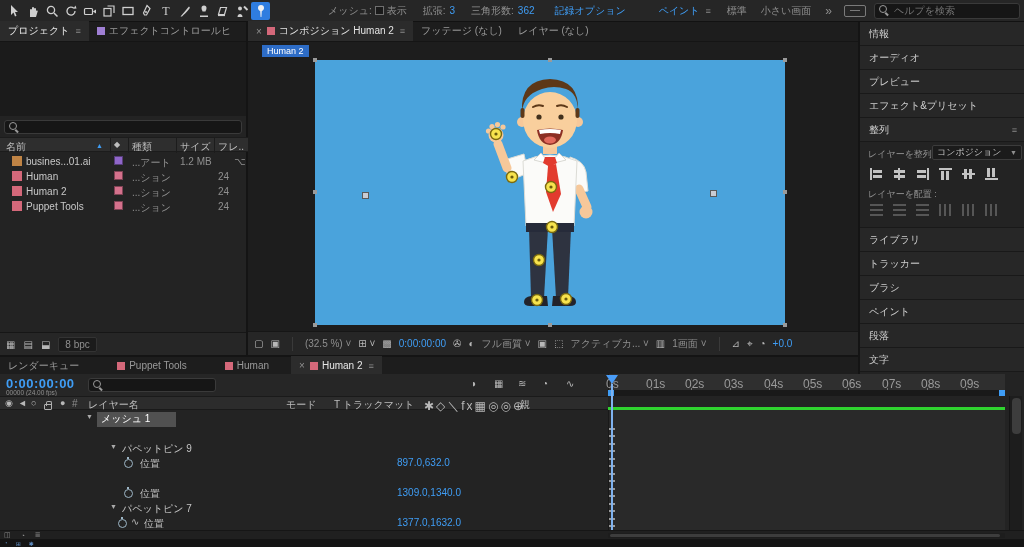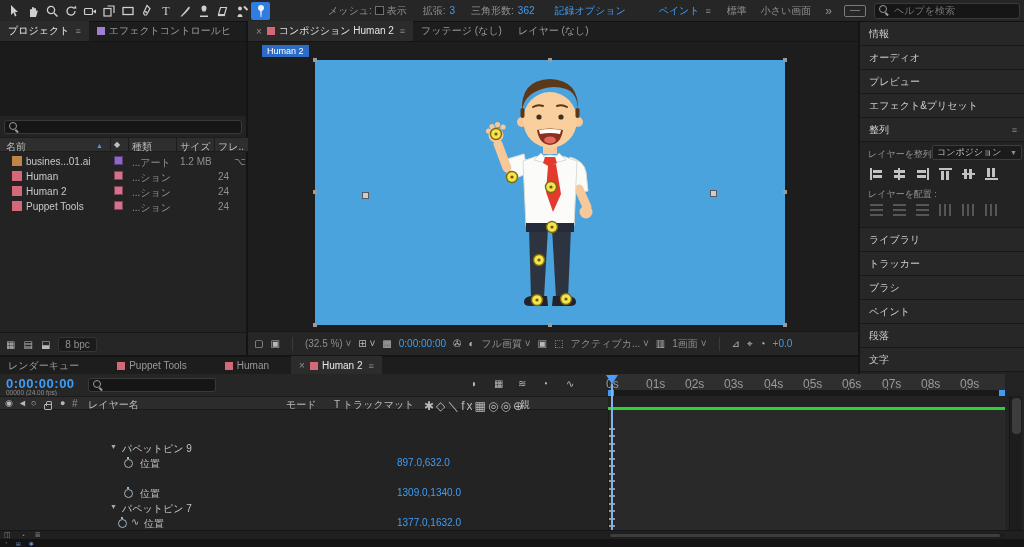--- a/index.html
+++ b/index.html
@@ -510,20 +510,24 @@
       <span class="abs" style="left:286px;top:1px;color:#bdbdbd">モード</span>
       <span class="abs" style="left:334px;top:1px;color:#bdbdbd">T トラックマット</span>
       <span class="abs gly" style="left:424px;top:1px;font-size:12px;letter-spacing:2px">✱◇＼fx▦◎◎⊕</span>
       <span class="abs" style="left:520px;top:1px;color:#bdbdbd">親</span>
     </div>
 
     <div class="abs" style="left:608px;top:36px;width:397px;height:120px;background:#292929;border-left:1px solid #191919"></div>
 
     <div class="abs" style="left:608px;top:33px;width:397px;height:3px;background:#2fd32f"></div>
 
+    <div class="trow" style="top:36px">
+      <span class="twirl" style="left:86px">▼</span>
+      <span class="tlabel" style="left:97px;background:#515151;color:#fff;padding:0 26px 1px 4px">メッシュ 1</span>
+    </div>
     <div class="trow" style="top:66px">
       <span class="twirl" style="left:110px">▼</span>
       <span class="tlabel" style="left:122px">パペットピン 9</span>
     </div>
     <div class="trow" style="top:81px">
       <span class="stopw" style="left:124px"></span>
       <span class="tlabel" style="left:140px">位置</span>
       <span class="pv">897.0,632.0</span>
     </div>
     <div class="trow" style="top:111px">

